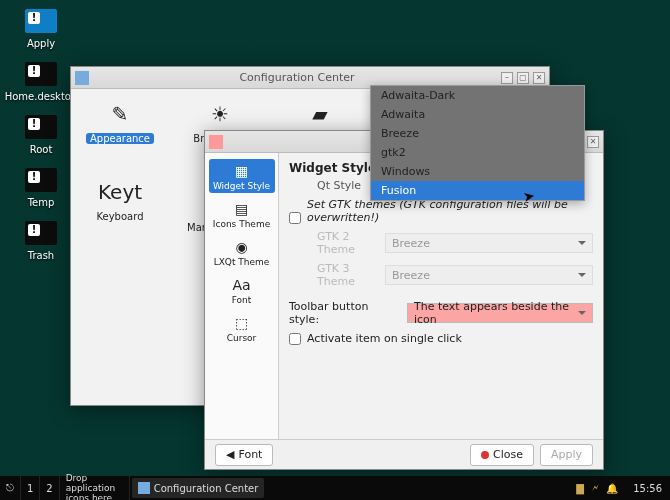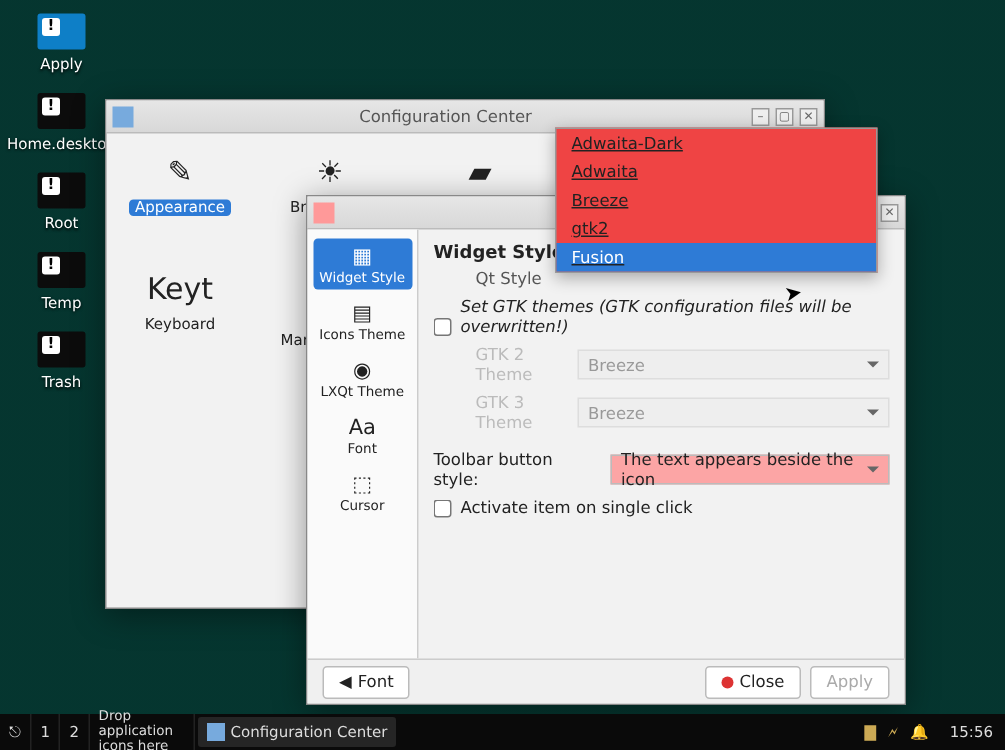--- a/index.html
+++ b/index.html
@@ -47,21 +47,21 @@
   #ap .main h4 { font-size:12px; font-weight:700; margin-bottom:4px; }
   .row { display:flex; align-items:center; gap:6px; margin-bottom:6px; font-size:11px; }
   .row .rlabel { width:62px; color:#555;margin-left:28px; }
   .combo { flex:1; height:20px; border:1px solid #bbb; background:#fca5a5; display:flex; align-items:center; padding:0 6px; font-size:11px; cursor:pointer; position:relative; }
   .combo.disabled { background:#eee; color:#999; border-color:#ddd; }
   .combo::after { content:""; position:absolute; right:6px; top:7px; border:4px solid transparent; border-top-color:#666; }
   .chk { display:flex; align-items:flex-end; gap:6px; font-size:11px; margin-bottom:6px; }
   .chk input { width:12px; height:12px; }
 
   
-  #dropdown { position:absolute; top:85px; left:370px; width:215px; background:#ef4444; border:1px solid #999; z-index:50; box-shadow:0 3px 10px rgba(0,0,0,.3);text-decoration:underline; }
+  #dropdown { position:absolute; top:85px; left:370px; width:215px; background:#737373; border:1px solid #999; z-index:50; box-shadow:0 3px 10px rgba(0,0,0,.3); }
   #dropdown .opt { padding:3px 10px; font-size:11px; cursor:pointer; }
   #dropdown .opt.sel { background:#2e7bd6; color:#fff; }
 
   
   #ap .footer { position:absolute; left:0; right:0; bottom:0; height:30px; background:#f0f0f0; border-top:1px solid #ccc; display:flex; align-items:center; padding:0 10px; }
   #ap .footer .btn { height:22px; padding:0 10px; border:1px solid #bbb; background:#fff; border-radius:3px; font-size:11px; display:flex; align-items:center; gap:4px; cursor:pointer; }
   #ap .footer .btn.disabled { color:#aaa; cursor:default; }
   #ap .footer .spacer { flex:1; }
   .reddot { width:8px; height:8px; border-radius:50%; background:#d33; display:inline-block; }
 
@@ -245,20 +245,21 @@
         <span>Apply</span>
       </div>
   </div>
 </div>
 
 <div id="dropdown">
     <div class="opt">Adwaita-Dark</div>
     <div class="opt">Adwaita</div>
     <div class="opt">Breeze</div>
     <div class="opt">gtk2</div>
+    <div class="opt">Windows</div>
     <div class="opt sel">Fusion</div>
   </div>
 <div class="cursor">➤</div>
 
 <div id="taskbar">
   <div class="tb">⎋</div>
   <div class="tb">
       <span>1</span>
     </div>
   <div class="tb">

